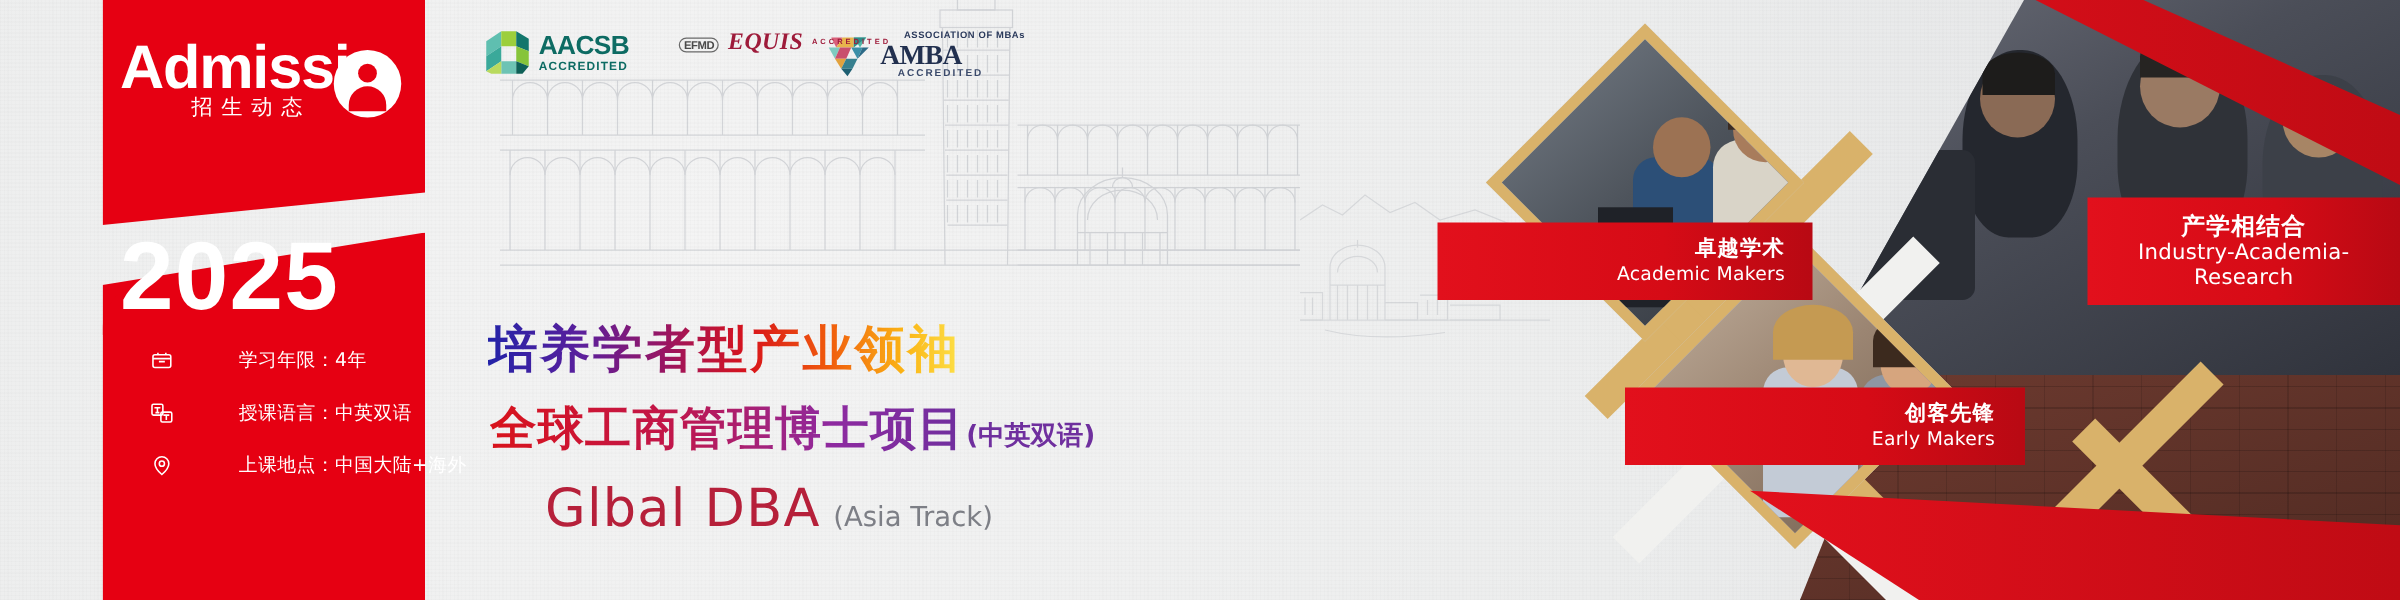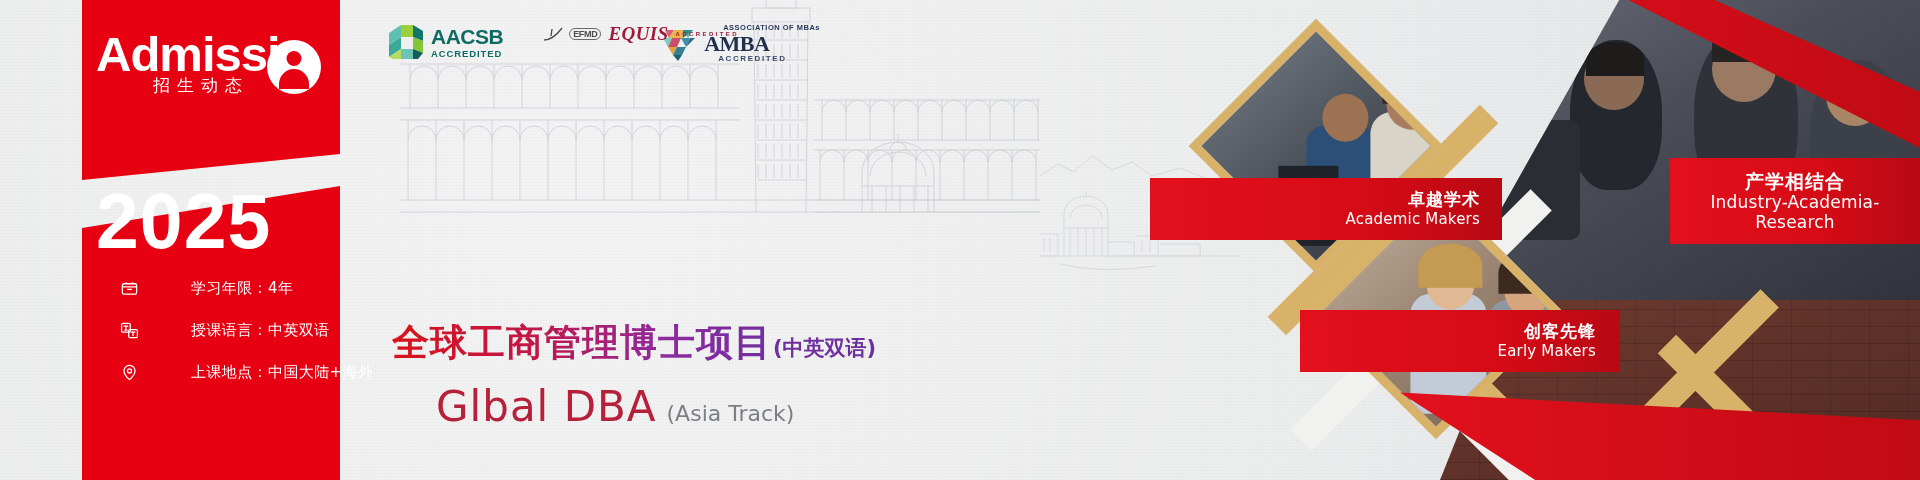--- a/index.html
+++ b/index.html
@@ -107,21 +107,21 @@
     font-size:21px; font-weight:700; color:#0d6b63;
     letter-spacing:-.5px; font-family:"Liberation Sans",sans-serif;
   }
   .aacsb-txt .t2 {
     font-size:9.5px; font-weight:700; color:#0d6b63;
     letter-spacing:.9px; margin-top:2px;
     font-family:"Liberation Sans",sans-serif;
   }
 
   .equis-box { width:78px; text-align:center; position:relative; }
-  .equis-top { display:flex; align-items:center; justify-content:center; gap:4px; height:16px;}
+  .equis-top { display:flex; align-items:center; justify-content:center; gap:4px; height:16px;flex-direction:column;}
   .efmd-word {
     font-size:9px; font-weight:700; color:#4a4a4a; letter-spacing:-.3px;
     border:1px solid #6a6a6a; border-radius:7px; padding:0 3px;
     font-family:"Liberation Sans",sans-serif;
   }
   .equis-word {
     font-size:19px; font-weight:700; font-style:italic; color:#9e1b3a;
     letter-spacing:.4px; line-height:1.1;
     font-family:"Liberation Serif",serif;
   }
@@ -429,20 +429,21 @@
         </svg>
       </span>
       <span class="amba-txt">
         <div class="a1">ASSOCIATION OF MBAs</div>
         <div class="a2">AMBA</div>
         <div class="a3">ACCREDITED</div>
       </span>
     </div>
   </div>
 
+  <div class="headline1">培养学者型产业领袖</div>
 
   <div class="headline2">
     <span class="main">全球工商管理博士项目</span>
     <span class="sub">(中英双语)</span>
   </div>
 
   <div class="headline3">
     <span class="dba">Glbal DBA</span>
     <span class="track">(Asia Track)</span>
   </div>
@@ -489,21 +490,21 @@
         <div style="position:absolute;left:112px;top:62px;width:64px;height:44px;border-radius:50% 50% 0 0;background:#c59a52;"></div>
         <div style="position:absolute;left:182px;top:118px;width:76px;height:120px;background:#8e97a4;border-radius:20px 20px 0 0;"></div>
         <div style="position:absolute;left:198px;top:84px;width:46px;height:50px;border-radius:50%;background:#d6a57e;"></div>
         <div style="position:absolute;left:192px;top:70px;width:60px;height:42px;border-radius:50% 50% 0 0;background:#3c2a1e;"></div>
       </div>
     </div>
 
     <div class="red-diag-top"></div>
     <div class="red-diag-bot"></div>
 
-    <div class="ribbon small" style="left:30px;top:178px;width:352px;height:62px;align-items:flex-end;text-align:right;padding-right:22px;">
+    <div class="ribbon small" style="left:30px;top:178px;width:300px;height:62px;align-items:flex-end;text-align:right;padding-right:22px;">
       <div class="cn">卓越学术</div>
       <div class="en">Academic Makers</div>
     </div>
 
     <div class="ribbon" style="right:0;top:158px;width:250px;height:86px;align-items:center;">
       <div class="cn">产学相结合</div>
       <div class="en" style="line-height:1.15;">Industry-Academia-Research</div>
     </div>
 
     <div class="ribbon small" style="left:180px;top:310px;width:320px;height:62px;align-items:flex-end;text-align:right;padding-right:24px;">

